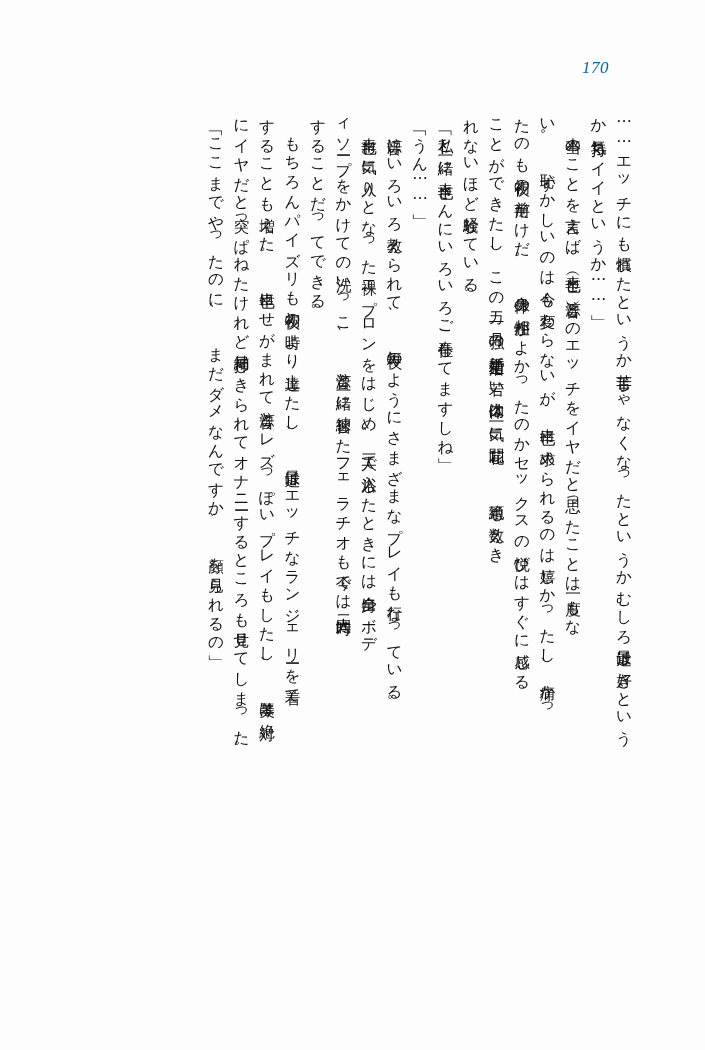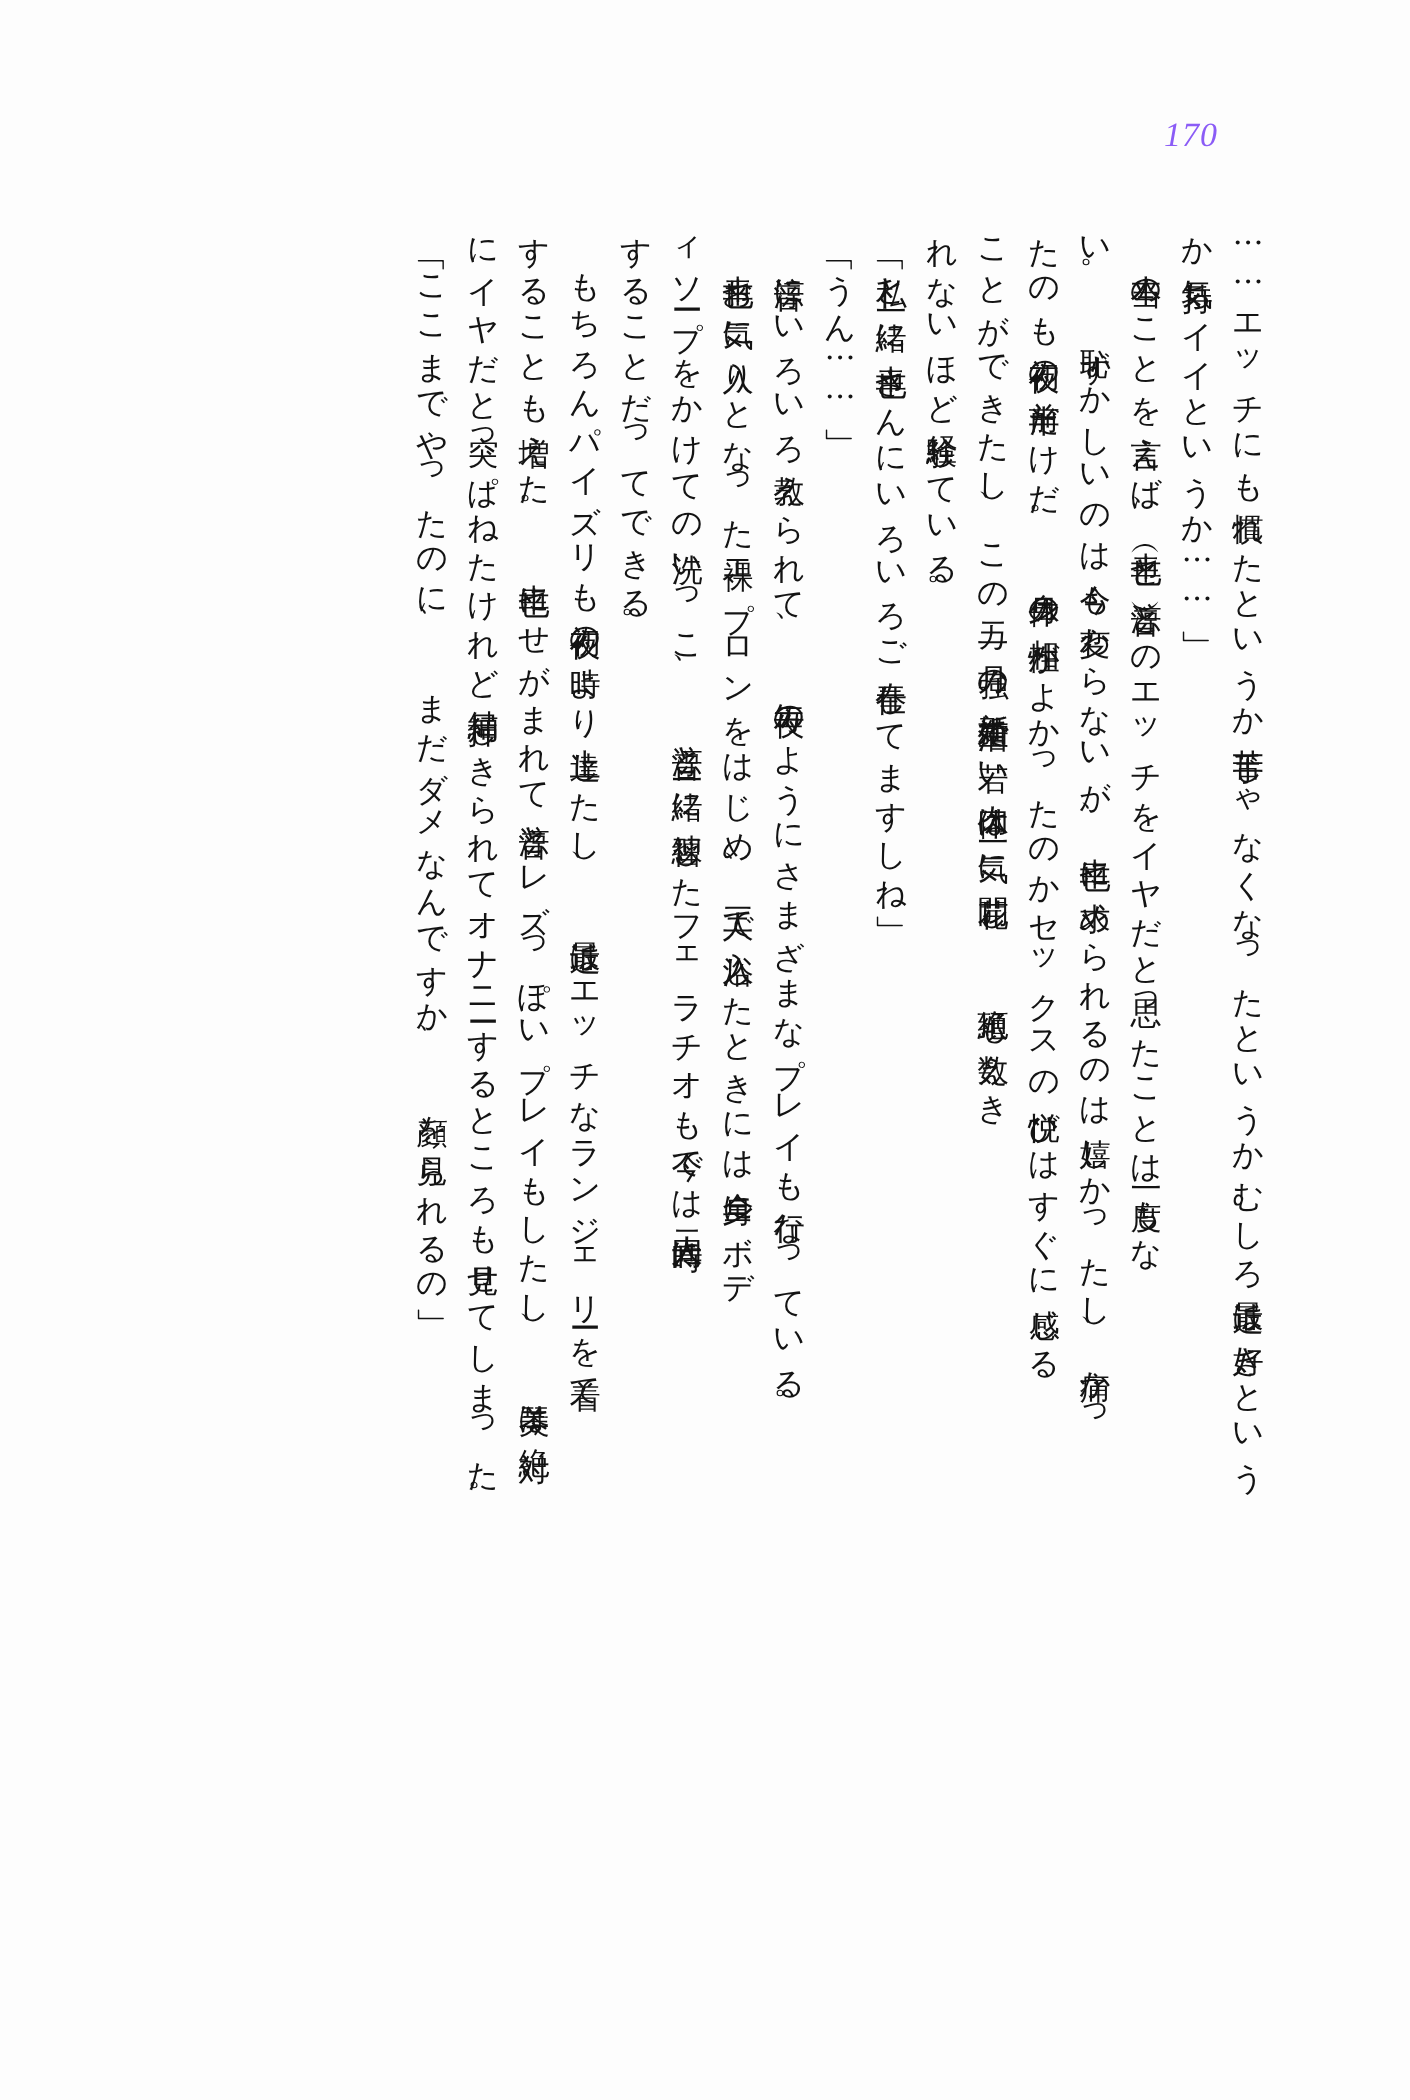--- a/index.html
+++ b/index.html
@@ -24,21 +24,21 @@
   }
 
   
   #page-number {
     position: absolute;
     top: 58px;
     right: 96px;
     font-family: "Liberation Serif", serif;
     font-style: italic;
     font-size: 17px;
-    color: #8b5cf6;
+    color: #0369a1;
     letter-spacing: 0.5px;
   }
 
   
   #text-block {
     position: absolute;
     top: 108px;
     right: 74px;
     left: 74px;
     height: 860px;

